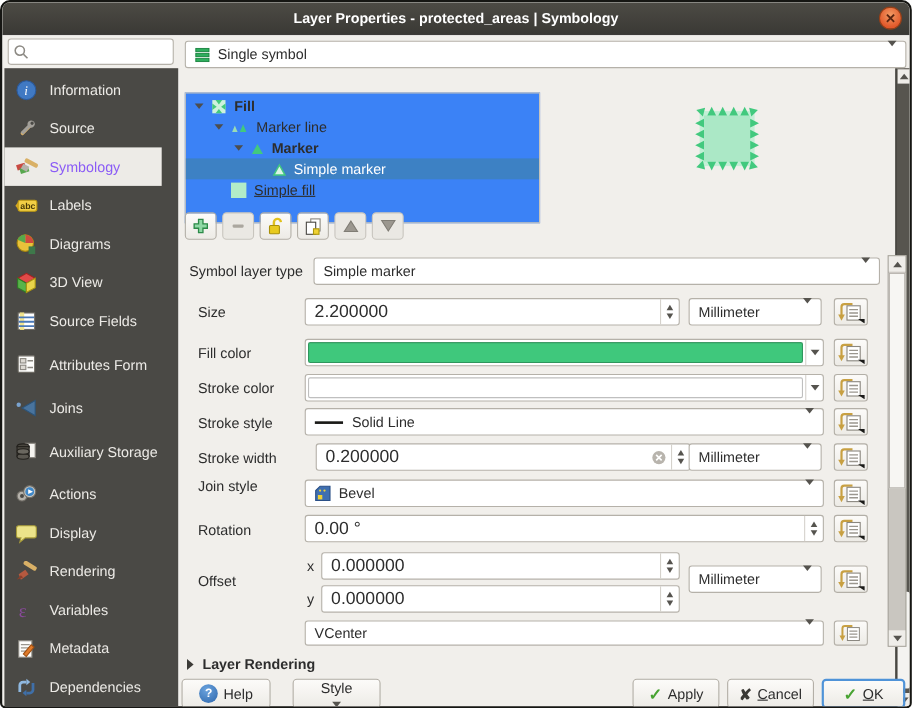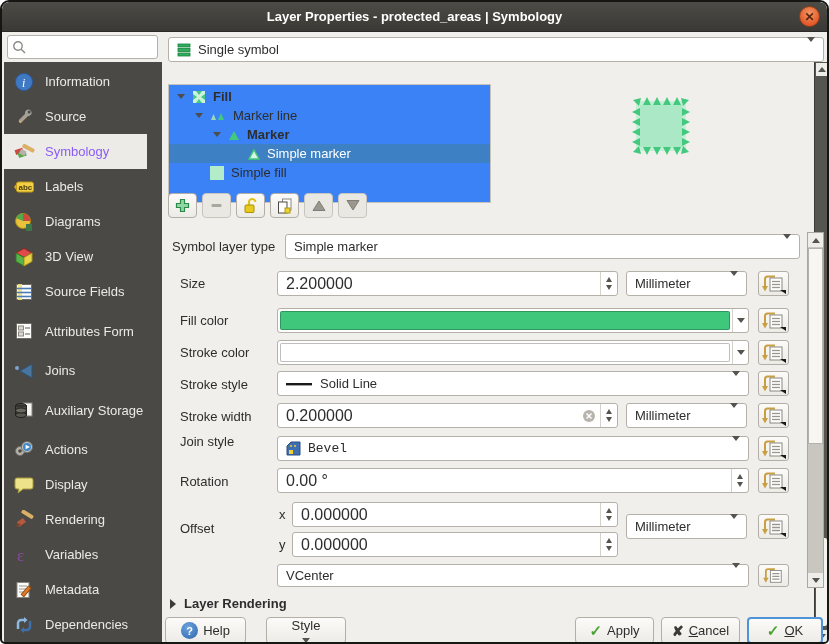--- a/index.html
+++ b/index.html
@@ -366,21 +366,21 @@
     </div>
     <div class="trow sel" style="top:59px;">
       <span style="width:78px;"></span>
       <span class="ticon">
           <svg width="14" height="12" viewBox="0 0 14 12">
             <polygon points="2,11 12,11 7,2" fill="#d9f5e5" stroke="#42c97e" stroke-width="1.4"></polygon>
           </svg>
         </span>
       <span>Simple marker</span>
     </div>
-    <div class="trow" style="top:78px;">
+    <div class="trow" style="top:78px;text-decoration:underline;">
       <span style="width:40px;"></span>
       <span class="ticon">
           <svg width="16" height="16" viewBox="0 0 16 16">
             <rect x="1" y="1" width="14" height="14" fill="#b2ecc8"></rect>
           </svg>
         </span>
       <span>Simple fill</span>
     </div>
   </div>
 
@@ -530,21 +530,21 @@
           <polygon points="1,13 7,13 4,18.5" fill="#c8a042"></polygon>
           <rect x="9" y="5" width="12" height="13" fill="#fff" stroke="#8a877f"></rect>
           <line x1="11" y1="8.5" x2="19" y2="8.5" stroke="#9a968e" stroke-width="1.3"></line>
           <line x1="11" y1="11.5" x2="19" y2="11.5" stroke="#9a968e" stroke-width="1.3"></line>
           <line x1="11" y1="14.5" x2="19" y2="14.5" stroke="#9a968e" stroke-width="1.3"></line>
           <polygon points="19,17 25,17 25,21" fill="#1a1a18"></polygon>
         </svg>
       </div>
 
     <span class="plabel" style="left:178px; top:407px;">Stroke width</span>
-    <div class="spin" style="left:275px; top:401px; width:341px;">
+    <div class="spin" style="left:285px; top:401px; width:341px;">
       <input value="0.200000" style="">
       <svg width="14" height="14" viewBox="0 0 14 14" style="margin-right:4px;">
           <circle cx="7" cy="7" r="6" fill="#b8b4ad"></circle>
           <path d="M4.5 4.5 L9.5 9.5 M9.5 4.5 L4.5 9.5" stroke="#fff" stroke-width="1.5"></path>
         </svg>
       <span class="spinner">
           <span class="t-up"></span>
           <span class="t-dn"></span>
         </span>
     </div>
@@ -558,21 +558,21 @@
           <polygon points="1,13 7,13 4,18.5" fill="#c8a042"></polygon>
           <rect x="9" y="5" width="12" height="13" fill="#fff" stroke="#8a877f"></rect>
           <line x1="11" y1="8.5" x2="19" y2="8.5" stroke="#9a968e" stroke-width="1.3"></line>
           <line x1="11" y1="11.5" x2="19" y2="11.5" stroke="#9a968e" stroke-width="1.3"></line>
           <line x1="11" y1="14.5" x2="19" y2="14.5" stroke="#9a968e" stroke-width="1.3"></line>
           <polygon points="19,17 25,17 25,21" fill="#1a1a18"></polygon>
         </svg>
       </div>
 
     <span class="plabel" style="left:178px; top:432px;">Join style</span>
-    <div class="combo" style="left:275px; top:434px; width:472px;font-family:Liberation Mono, monospace;">
+    <div class="combo" style="left:275px; top:434px; width:472px;">
       <svg width="15" height="15" viewBox="0 0 15 15" style="margin-right:7px;">
           <path d="M1 14 V5 L5 1 H14 V14 Z" fill="#3f6fb0" stroke="#2a4f86"></path>
           <rect x="3" y="9" width="4" height="4" fill="#f0d234"></rect>
           <circle cx="5" cy="5" r="1" fill="#f0d234"></circle>
           <circle cx="9" cy="5" r="1" fill="#f0d234"></circle>
         </svg>
       <span>Bevel</span>
       <span class="arrow"><span class="tri-down"></span></span>
     </div>
     <div class="ovr" style="left:756px; top:434px;">

